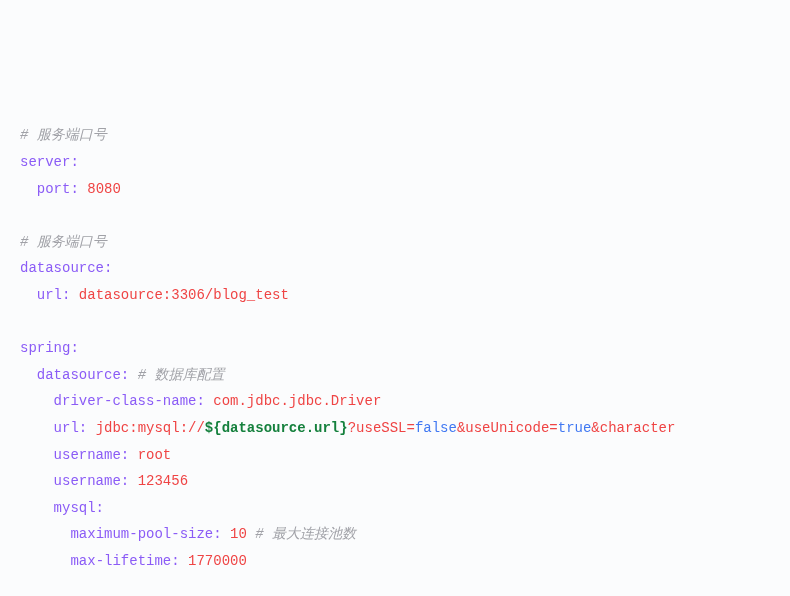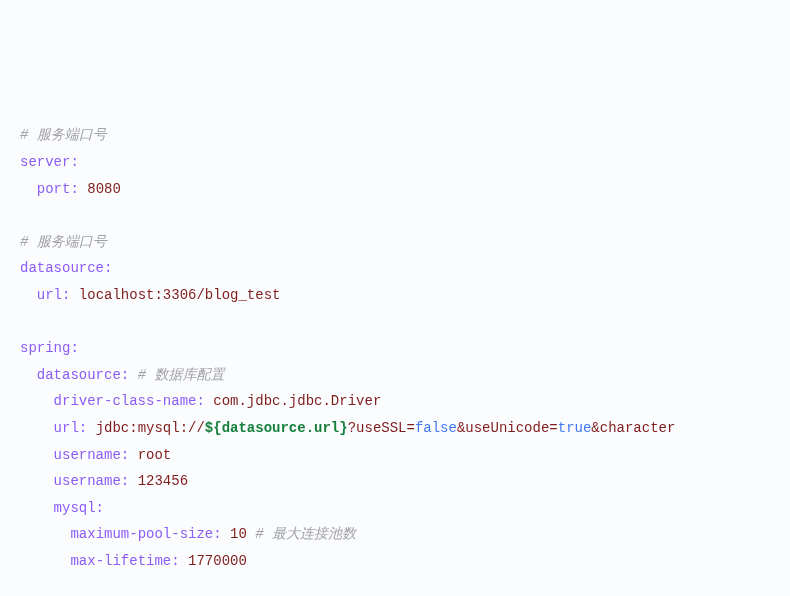--- a/index.html
+++ b/index.html
@@ -8,36 +8,36 @@
     background: #fbfcfd;
     font-family: Consolas, Monaco, "Courier New", monospace;
     font-size: 14px;
     line-height: 1.9;
     color: #555;
     white-space: pre;
     overflow-x: hidden;
   }
   .comment { color: #a0a1a7; font-style: italic; text-align: right; }
   .key     { color: #8b5cf6; }
-  .str     { color: #7f1d1d; }
+  .str     { color: #ef4444; }
   .bool    { color: #4078f2; }
   .placeholder { color: #15803d; font-weight: bold; }
 </style>
 </head>
 <body>
 
 
 
 <div><span class="comment"># 服务端口号</span>
 <span class="key">server:</span>
   <span class="key">port:</span> <span class="str">8080</span>
 
 <span class="comment"># 服务端口号</span>
 <span class="key">datasource:</span>
-  <span class="key">url:</span> <span class="str">localhost:3306/blog_test</span>
+  <span class="key">url:</span> <span class="str">datasource:3306/blog_test</span>
 
 <span class="key">spring:</span>
   <span class="key">datasource:</span> <span class="comment"># 数据库配置</span>
     <span class="key">driver-class-name:</span> <span class="str">com.jdbc.jdbc.Driver</span>
     <span class="key">url:</span> <span class="str">jdbc:mysql://</span><span class="placeholder">${datasource.url}</span><span class="str">?useSSL=</span><span class="bool">false</span><span class="str">&amp;useUnicode=</span><span class="bool">true</span><span class="str">&amp;character</span>
     <span class="key">username:</span> <span class="str">root</span>
     <span class="key">username:</span> <span class="str">123456</span>
     <span class="key">mysql:</span>
       <span class="key">maximum-pool-size:</span> <span class="str">10</span> <span class="comment"># 最大连接池数</span>
       <span class="key">max-lifetime:</span> <span class="str">1770000</span>

